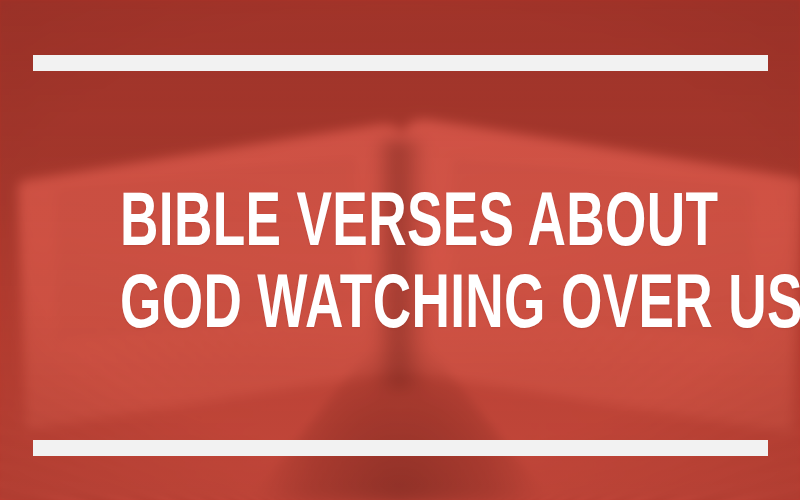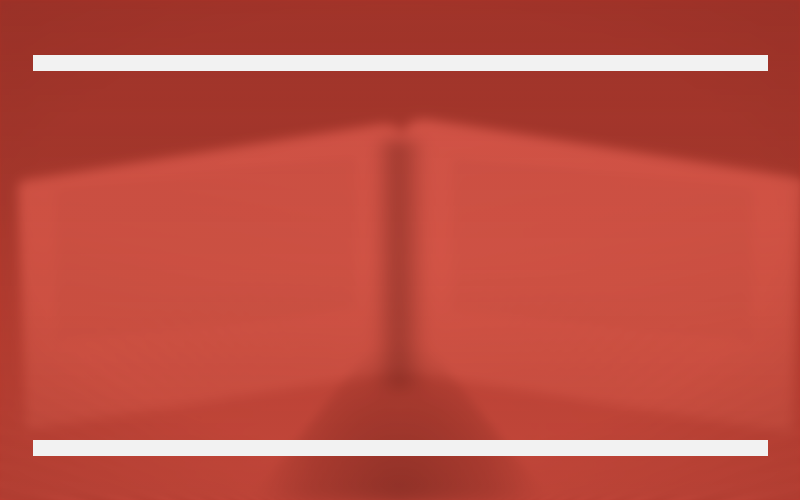--- a/index.html
+++ b/index.html
@@ -210,17 +210,21 @@
     <div class="vignette"></div>
   </div>
 
   <div class="overlay-red"></div>
   <div class="overlay-tint"></div>
 
   <div class="content">
 
     <div class="rule rule-top"></div>
 
+    <div class="title-block">
+      <span class="title-line">BIBLE VERSES ABOUT</span>
+      <span class="title-line">GOD WATCHING OVER US</span>
+    </div>
 
     <div class="rule rule-bottom"></div>
 
   </div>
 </div>
 
 </body></html>

